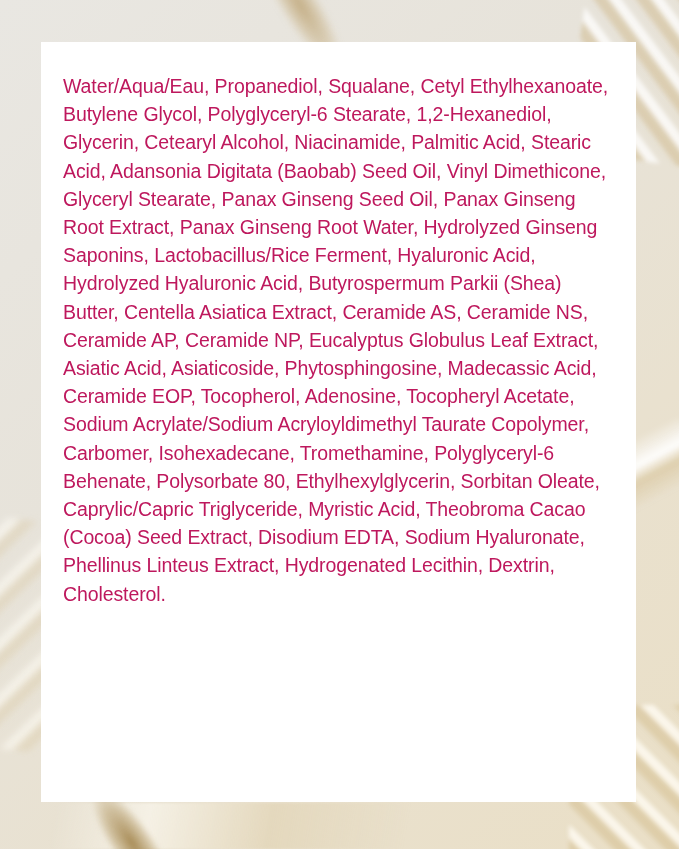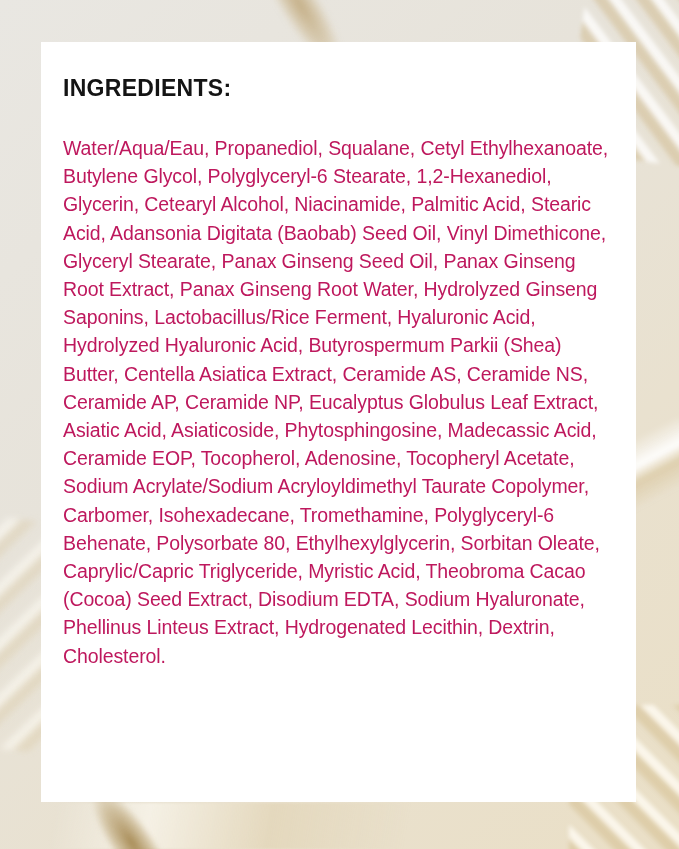--- a/index.html
+++ b/index.html
@@ -104,15 +104,14 @@
   <div class="streak streak-top"></div>
   <div class="streak streak-top-right"></div>
   <div class="streak streak-right-mid"></div>
   <div class="streak streak-bottom-right"></div>
   <div class="streak streak-bottom-sweep"></div>
   <div class="streak streak-bottom-left"></div>
   <div class="streak streak-left-swirl"></div>
 </div>
 
 <div class="card">
-  <h1>INGREDIENTS:</h1>
   <p>Water/Aqua/Eau, Propanediol, Squalane, Cetyl Ethylhexanoate, Butylene Glycol, Polyglyceryl-6 Stearate, 1,2-Hexanediol, Glycerin, Cetearyl Alcohol, Niacinamide, Palmitic Acid, Stearic Acid, Adansonia Digitata (Baobab) Seed Oil, Vinyl Dimethicone, Glyceryl Stearate, Panax Ginseng Seed Oil, Panax Ginseng Root Extract, Panax Ginseng Root Water, Hydrolyzed Ginseng Saponins, Lactobacillus/Rice Ferment, Hyaluronic Acid, Hydrolyzed Hyaluronic Acid, Butyrospermum Parkii (Shea) Butter, Centella Asiatica Extract, Ceramide AS, Ceramide NS, Ceramide AP, Ceramide NP, Eucalyptus Globulus Leaf Extract, Asiatic Acid, Asiaticoside, Phytosphingosine, Madecassic Acid, Ceramide EOP, Tocopherol, Adenosine, Tocopheryl Acetate, Sodium Acrylate/Sodium Acryloyldimethyl Taurate Copolymer, Carbomer, Isohexadecane, Tromethamine, Polyglyceryl-6 Behenate, Polysorbate 80, Ethylhexylglycerin, Sorbitan Oleate, Caprylic/Capric Triglyceride, Myristic Acid, Theobroma Cacao (Cocoa) Seed Extract, Disodium EDTA, Sodium Hyaluronate, Phellinus Linteus Extract, Hydrogenated Lecithin, Dextrin, Cholesterol.</p>
 </div>
 
 </body></html>

